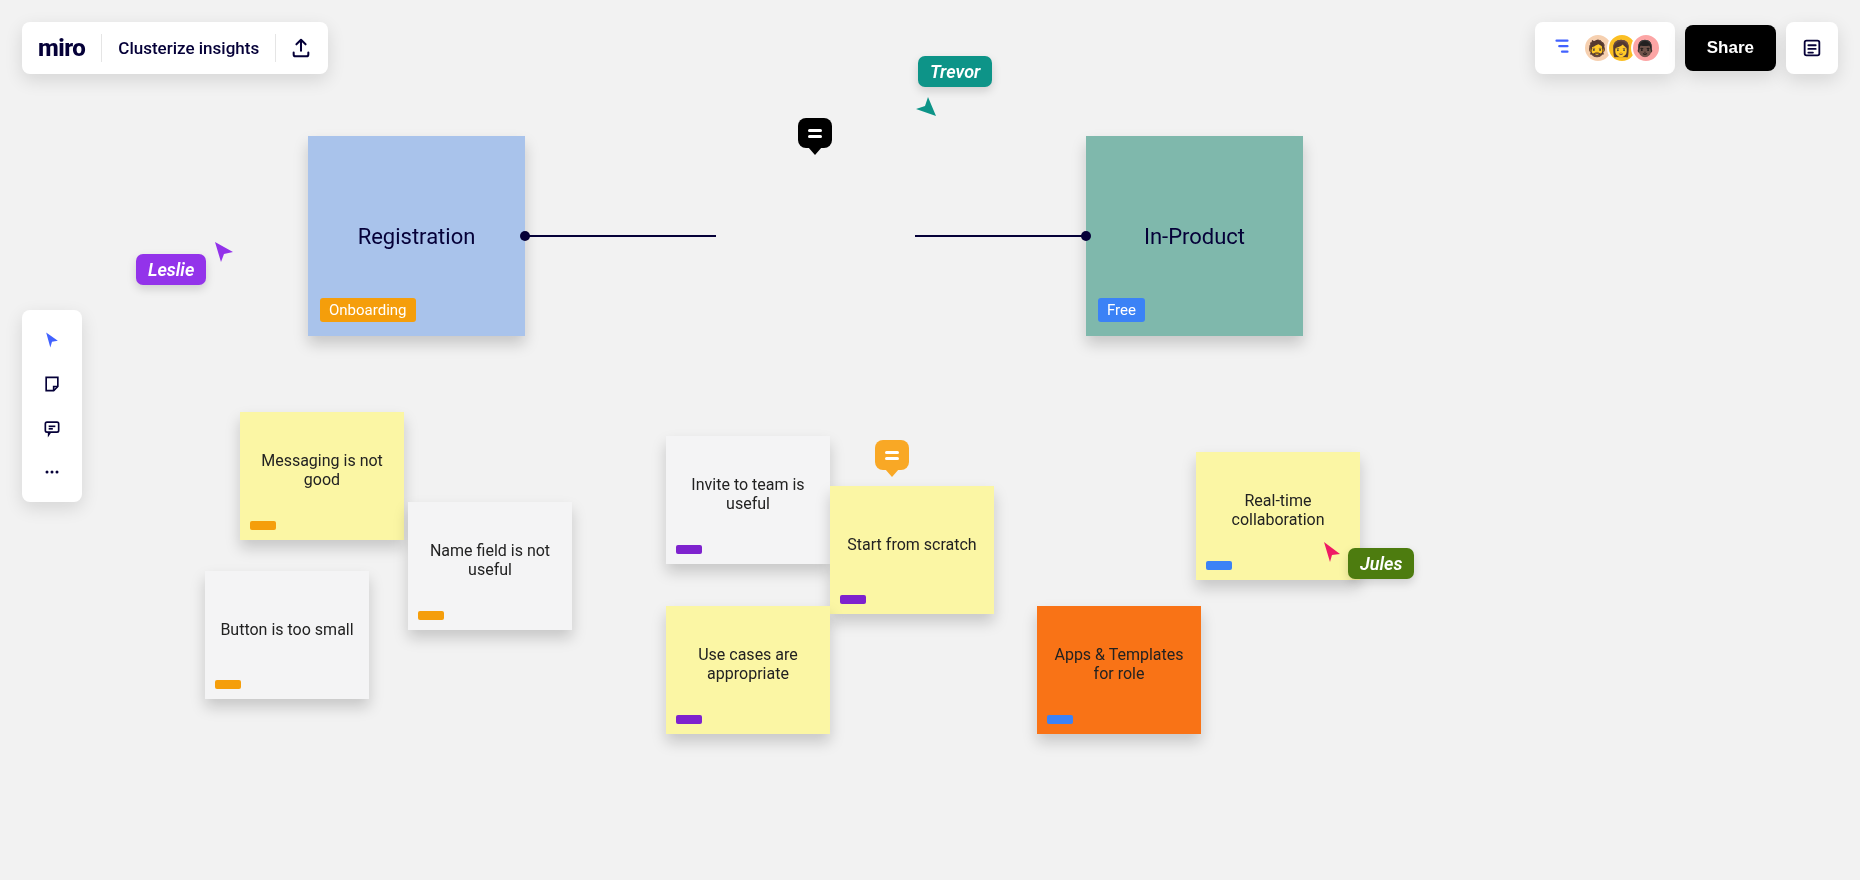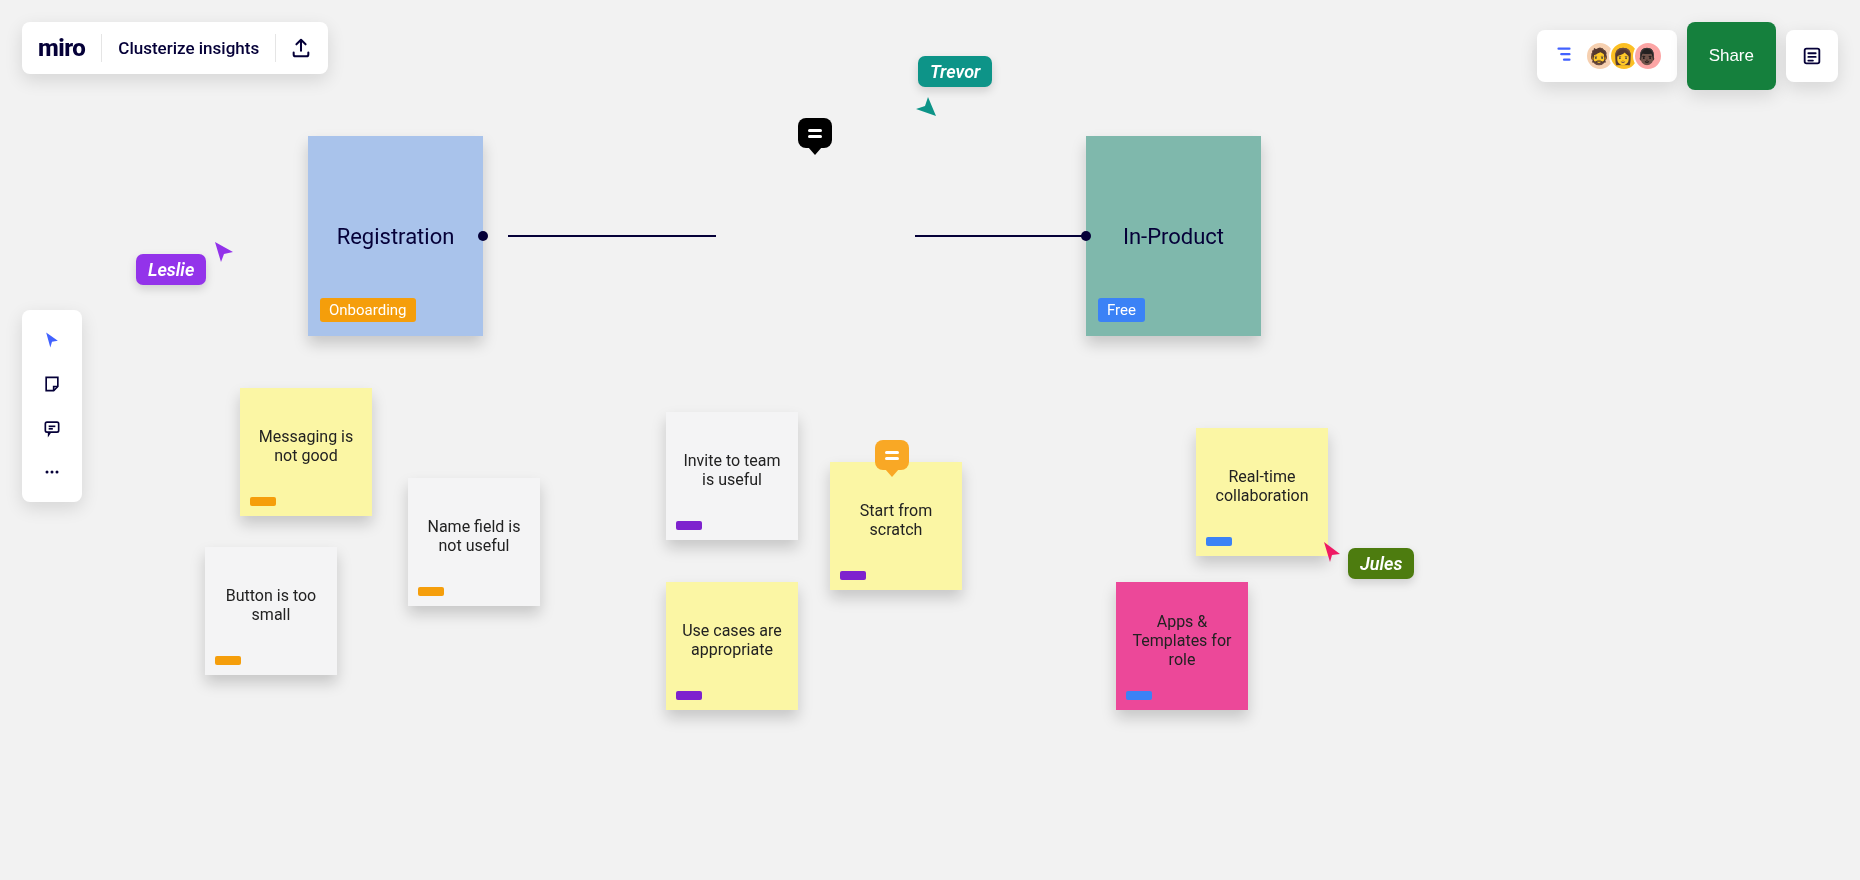--- a/index.html
+++ b/index.html
@@ -73,26 +73,26 @@
   .avatars { display:flex; padding-left:4px; padding-right:4px; }
   .avatar {
     width: 30px; height: 30px; border-radius: 50%;
     border: 2px solid #fff;
     margin-left: -6px;
     display:flex;align-items:center;justify-content:center;
     font-size:16px;
   }
   .avatar:first-child{margin-left:0;}
   .share-btn {
-    background: #15803d;
+    background: #000000;
     color: #fff;
     border: none;
     font-size: 17px;
-    font-weight: 400;
-    height: 68px;
+    font-weight: 700;
+    height: 46px;
     padding: 0 22px;
     border-radius: 8px;
     cursor: pointer;
     box-shadow: 0 6px 18px rgba(0,0,0,0.12);
   }
   .sq-btn {
     width: 52px; justify-content: center; cursor:pointer;
   }
 
   
@@ -111,21 +111,21 @@
   .tool {
     width: 44px; height: 44px;
     display:flex;align-items:center;justify-content:center;
     cursor:pointer;
     border-radius:6px;
   }
 
   
   .cat {
     position: absolute;
-    width: 175px; height: 200px;
+    width: 217px; height: 200px;
     display: flex;
     align-items: center;
     justify-content: center;
     font-size: 22px;
     color: #050038;
     box-shadow: 0 8px 14px rgba(0,0,0,0.18);
   }
   .cat .tag {
     position: absolute;
     left: 12px; bottom: 14px;
@@ -144,29 +144,30 @@
 
   
   .connector {
     position:absolute;
     height:2px;background:#050038;
   }
 
   
   .note {
     position: absolute;
-    width: 132px; height: 128px;
+    width: 164px; height: 128px;
     box-shadow: 0 8px 14px rgba(0,0,0,0.18);
     display:flex;
     align-items:center;
     justify-content:center;
     text-align:center;
     font-size:16px;
     color:#222;
     padding:12px 14px 24px 14px;
+    margin-top:24px;
   }
   .note .chip {
     position:absolute;
     left:10px;bottom:10px;
     width:26px;height:9px;border-radius:2px;
   }
 
   
   .comment-bubble {
     position:absolute;
@@ -260,21 +261,21 @@
       </span>
   </div>
   <div class="note" style="left:1196px;top:428px;background:#fbf6a4;">
     <span>Real-time collaboration</span>
     <span class="chip" style="background:#3b82f6;"></span>
   </div>
   <div class="note" style="left:666px;top:582px;background:#fbf6a4;">
     <span>Use cases are appropriate</span>
     <span class="chip" style="background:#7e22ce;"></span>
   </div>
-  <div class="note" style="left:1116px;top:582px;background:#ec4899;justify-content:flex-end;">
+  <div class="note" style="left:1037px;top:582px;background:#f97316;justify-content:flex-end;">
     <span>Apps  &amp; Templates for role</span>
     <span class="chip" style="background:#3b82f6;"></span>
   </div>
 
   <div class="presence" style="left:136px;top:254px;">
     <span class="label" style="background:#9333ea;">Leslie</span>
     <svg class="ptr" viewBox="0 0 24 24" style="transform:translate(2px,-18px) rotate(0deg);">
       <path fill="#9333ea" d="M3 2 L21 12 L12 14 L9 22 Z"></path>
     </svg>
   </div>

